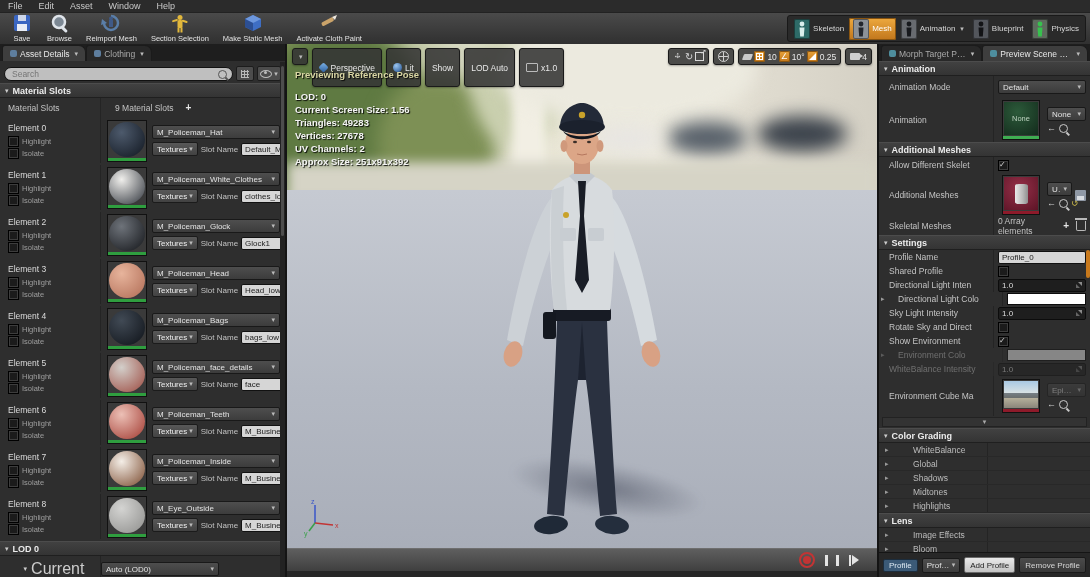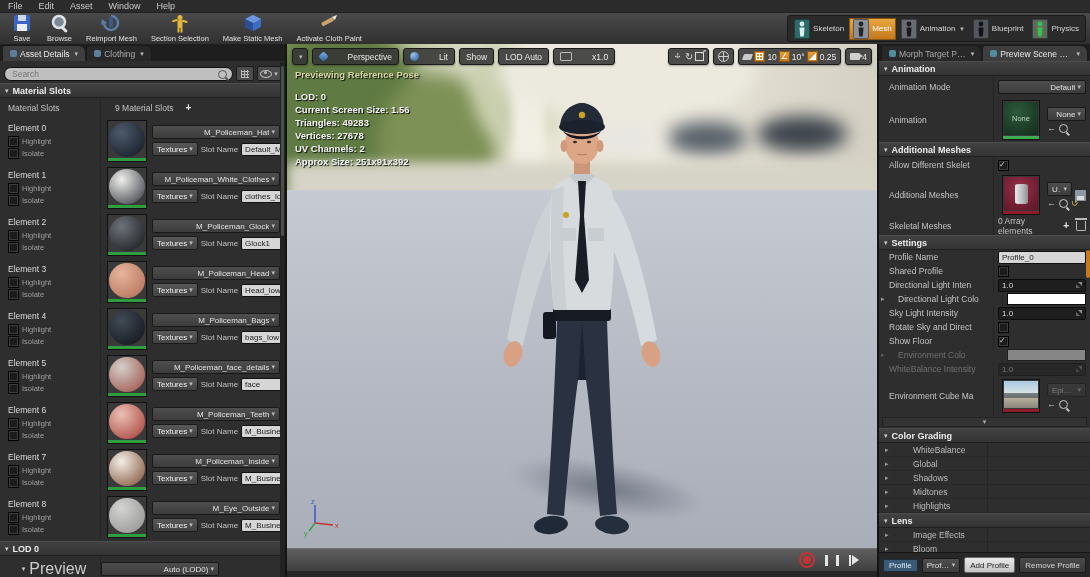--- a/index.html
+++ b/index.html
@@ -51,21 +51,21 @@
   .chk-line{display:flex;align-items:center;gap:3px;font-size:7.5px;color:#9f9f9f;margin-top:1px;}
   .cb{width:9px;height:9px;background:#1b1b1b;border:1px solid #000;box-shadow:inset 0 0 0 1px #3d3d3d;flex:none;position:relative;}
   .cb.checked::after{content:"✓";position:absolute;color:#d8d8d8;font-size:8px;left:0px;top:-1px;}
   .thumb{width:38px;height:40px;flex:none;margin:0 5px 0 6px;border:1px solid #111;background:#3a3a3a;position:relative;}
   .sphere{position:absolute;inset:1px 1px 4px 1px;border-radius:50%;}
   .bar-green{position:absolute;left:0;right:0;bottom:0;height:3px;background:#2f9e3f;}
   .bar-red{position:absolute;left:0;right:0;bottom:0;height:3px;background:#8e1a2a;}
   .elem-ctrl{flex:1;display:flex;flex-direction:column;gap:3px;min-width:0;padding-right:4px;}
   .rowline{display:flex;align-items:center;gap:3px;min-width:0;}
   .dd{height:12px;background:linear-gradient(#4e4e4e,#3c3c3c);border:1px solid #191919;border-radius:2px;display:flex;align-items:center;padding:0 4px;font-size:8px;color:#e3e3e3;min-width:0;}
-  .dd .dd-txt{flex:1;overflow:hidden;text-overflow:ellipsis;white-space:nowrap;text-align:right;}
+  .dd .dd-txt{flex:1;overflow:hidden;text-overflow:ellipsis;white-space:nowrap;}
   .mat-dd{width:118px;flex:none;}
   .ico-arrow{color:#cfcfcf;font-size:9px;line-height:9px;flex:none;}
   .ico-reset{color:#c9b84a;font-size:9px;line-height:9px;flex:none;}
   .btn-tex{height:12px;background:linear-gradient(#585858,#424242);border:1px solid #1b1b1b;border-radius:2px;display:flex;align-items:center;padding:0 4px;font-size:8px;color:#eee;flex:none;}
   .slot-lbl{font-size:8px;color:#c2c2c2;flex:none;}
   .input-light{height:11px;background:#d6d6d6;border:1px solid #111;border-radius:2px;font-size:8px;color:#222;padding:0 3px;display:flex;align-items:center;overflow:hidden;white-space:nowrap;}
   .elem .input-light{width:58px;flex:none;}
   .lod-row{height:26px;display:flex;align-items:center;flex:none;}
   .lod-dd{width:108px;flex:none;}
   
@@ -73,21 +73,21 @@
   .scroll-thumb{position:absolute;left:1px;right:1px;background:#4d4d4d;border-radius:2px;}
   
   .photo{position:absolute;left:0;right:0;top:0;height:146px;overflow:hidden;background:linear-gradient(90deg,#88985e 0%,#aeb98c 15%,#d3d6bd 28%,#e9e6d6 45%,#efece0 62%,#e0dcd0 80%,#d4d0c4 100%);}
   .blob{position:absolute;filter:blur(9px);border-radius:50%;}
   .floor{position:absolute;left:0;right:0;top:146px;bottom:29px;background:linear-gradient(#c6cad2,#b4b9c3 55%,#a9aeb9);}
   .char-shadow{position:absolute;width:200px;height:52px;left:50%;margin-left:-75px;top:418px;background:radial-gradient(ellipse at center,rgba(35,40,58,.42),rgba(35,40,58,0) 70%);transform:rotate(10deg);filter:blur(3px);}
   .character{position:absolute;left:50%;bottom:33px;transform:translateX(-50%);}
   
   .vp-toolbar{position:absolute;top:4px;left:5px;right:5px;display:flex;justify-content:space-between;align-items:flex-start;pointer-events:none;}
   .chip-group{display:flex;gap:4px;pointer-events:auto;}
-  .chip{height:15px;background:rgba(52,52,52,.88);border:1px solid #1a1a1a;border-radius:3px;display:flex;align-items:center;gap:20px;padding:0 6px;font-size:8.5px;color:#e8e8e8;white-space:nowrap;box-shadow:0 1px 2px rgba(0,0,0,.3);}
+  .chip{height:15px;background:rgba(52,52,52,.88);border:1px solid #1a1a1a;border-radius:3px;display:flex;align-items:center;gap:3px;padding:11px 6px;font-size:8.5px;color:#e8e8e8;white-space:nowrap;box-shadow:0 1px 2px rgba(0,0,0,.3);}
   .chip.tight{padding:0 4px;gap:2px;}
   .chip .orange{background:linear-gradient(#e8a33c,#c2771a);border-radius:2px;width:11px;height:11px;display:flex;align-items:center;justify-content:center;color:#3a2504;font-size:7px;box-shadow:inset 0 0 0 1px #8a5510;}
   .i-persp{width:9px;height:9px;background:linear-gradient(135deg,#7db4e8,#2d5f9e);border-radius:2px;transform:rotate(45deg) scale(.8);}
   .i-lit{width:9px;height:9px;border-radius:50%;background:radial-gradient(circle at 35% 30%,#9cc6ef,#1f4f8e);}
   .i-screen{width:10px;height:7px;border:1px solid #bbb;border-radius:1px;}
   .i-move{position:relative;width:10px;height:10px;color:#d9d9d9;}
   .i-move::before{content:"↔";position:absolute;left:0;top:-2px;font-size:9px;}
   .i-move::after{content:"↕";position:absolute;left:2.5px;top:-2px;font-size:9px;}
   .i-rot{font-size:10px;line-height:10px;color:#d9d9d9;}
   .i-scale{width:7px;height:7px;border:1px solid #d9d9d9;position:relative;}
@@ -670,21 +670,21 @@
 
         </div>
 
         <div class="sec-head">
           <span class="tri">▾</span>
           <span>LOD 0</span>
         </div>
         <div class="lod-row">
           <div class="lbl-col" style="flex-direction:row;align-items:center;gap:4px">
             <span class="tri">▾</span>
-            <span>Preview</span>
+            <span>Current</span>
           </div>
           <div class="dd lod-dd">
               <span class="dd-txt">Auto (LOD0)</span>
               <span class="caret">▾</span>
             </div>
         </div>
 
       </div>
       <div class="scrollbar">
           <div class="scroll-thumb" style="top:4px;height:170px"></div>
@@ -992,30 +992,30 @@
           <div class="rp-row set-row">
 
             <div class="rp-lbl">Rotate Sky and Direct</div>
             <div class="rp-val">
 
               <span class="cb"></span>
 
             </div>
           </div>
 
-
           <div class="rp-row set-row">
 
-            <div class="rp-lbl">Show Floor</div>
+            <div class="rp-lbl">Show Environment</div>
             <div class="rp-val">
 
               <span class="cb checked"></span>
 
             </div>
           </div>
+
 
           <div class="rp-row set-row dim">
             <span class="exp">▸</span>
             <div class="rp-lbl">Environment Colo</div>
             <div class="rp-val">
 
               <div class="colorbar"></div>
             </div>
           </div>
 

